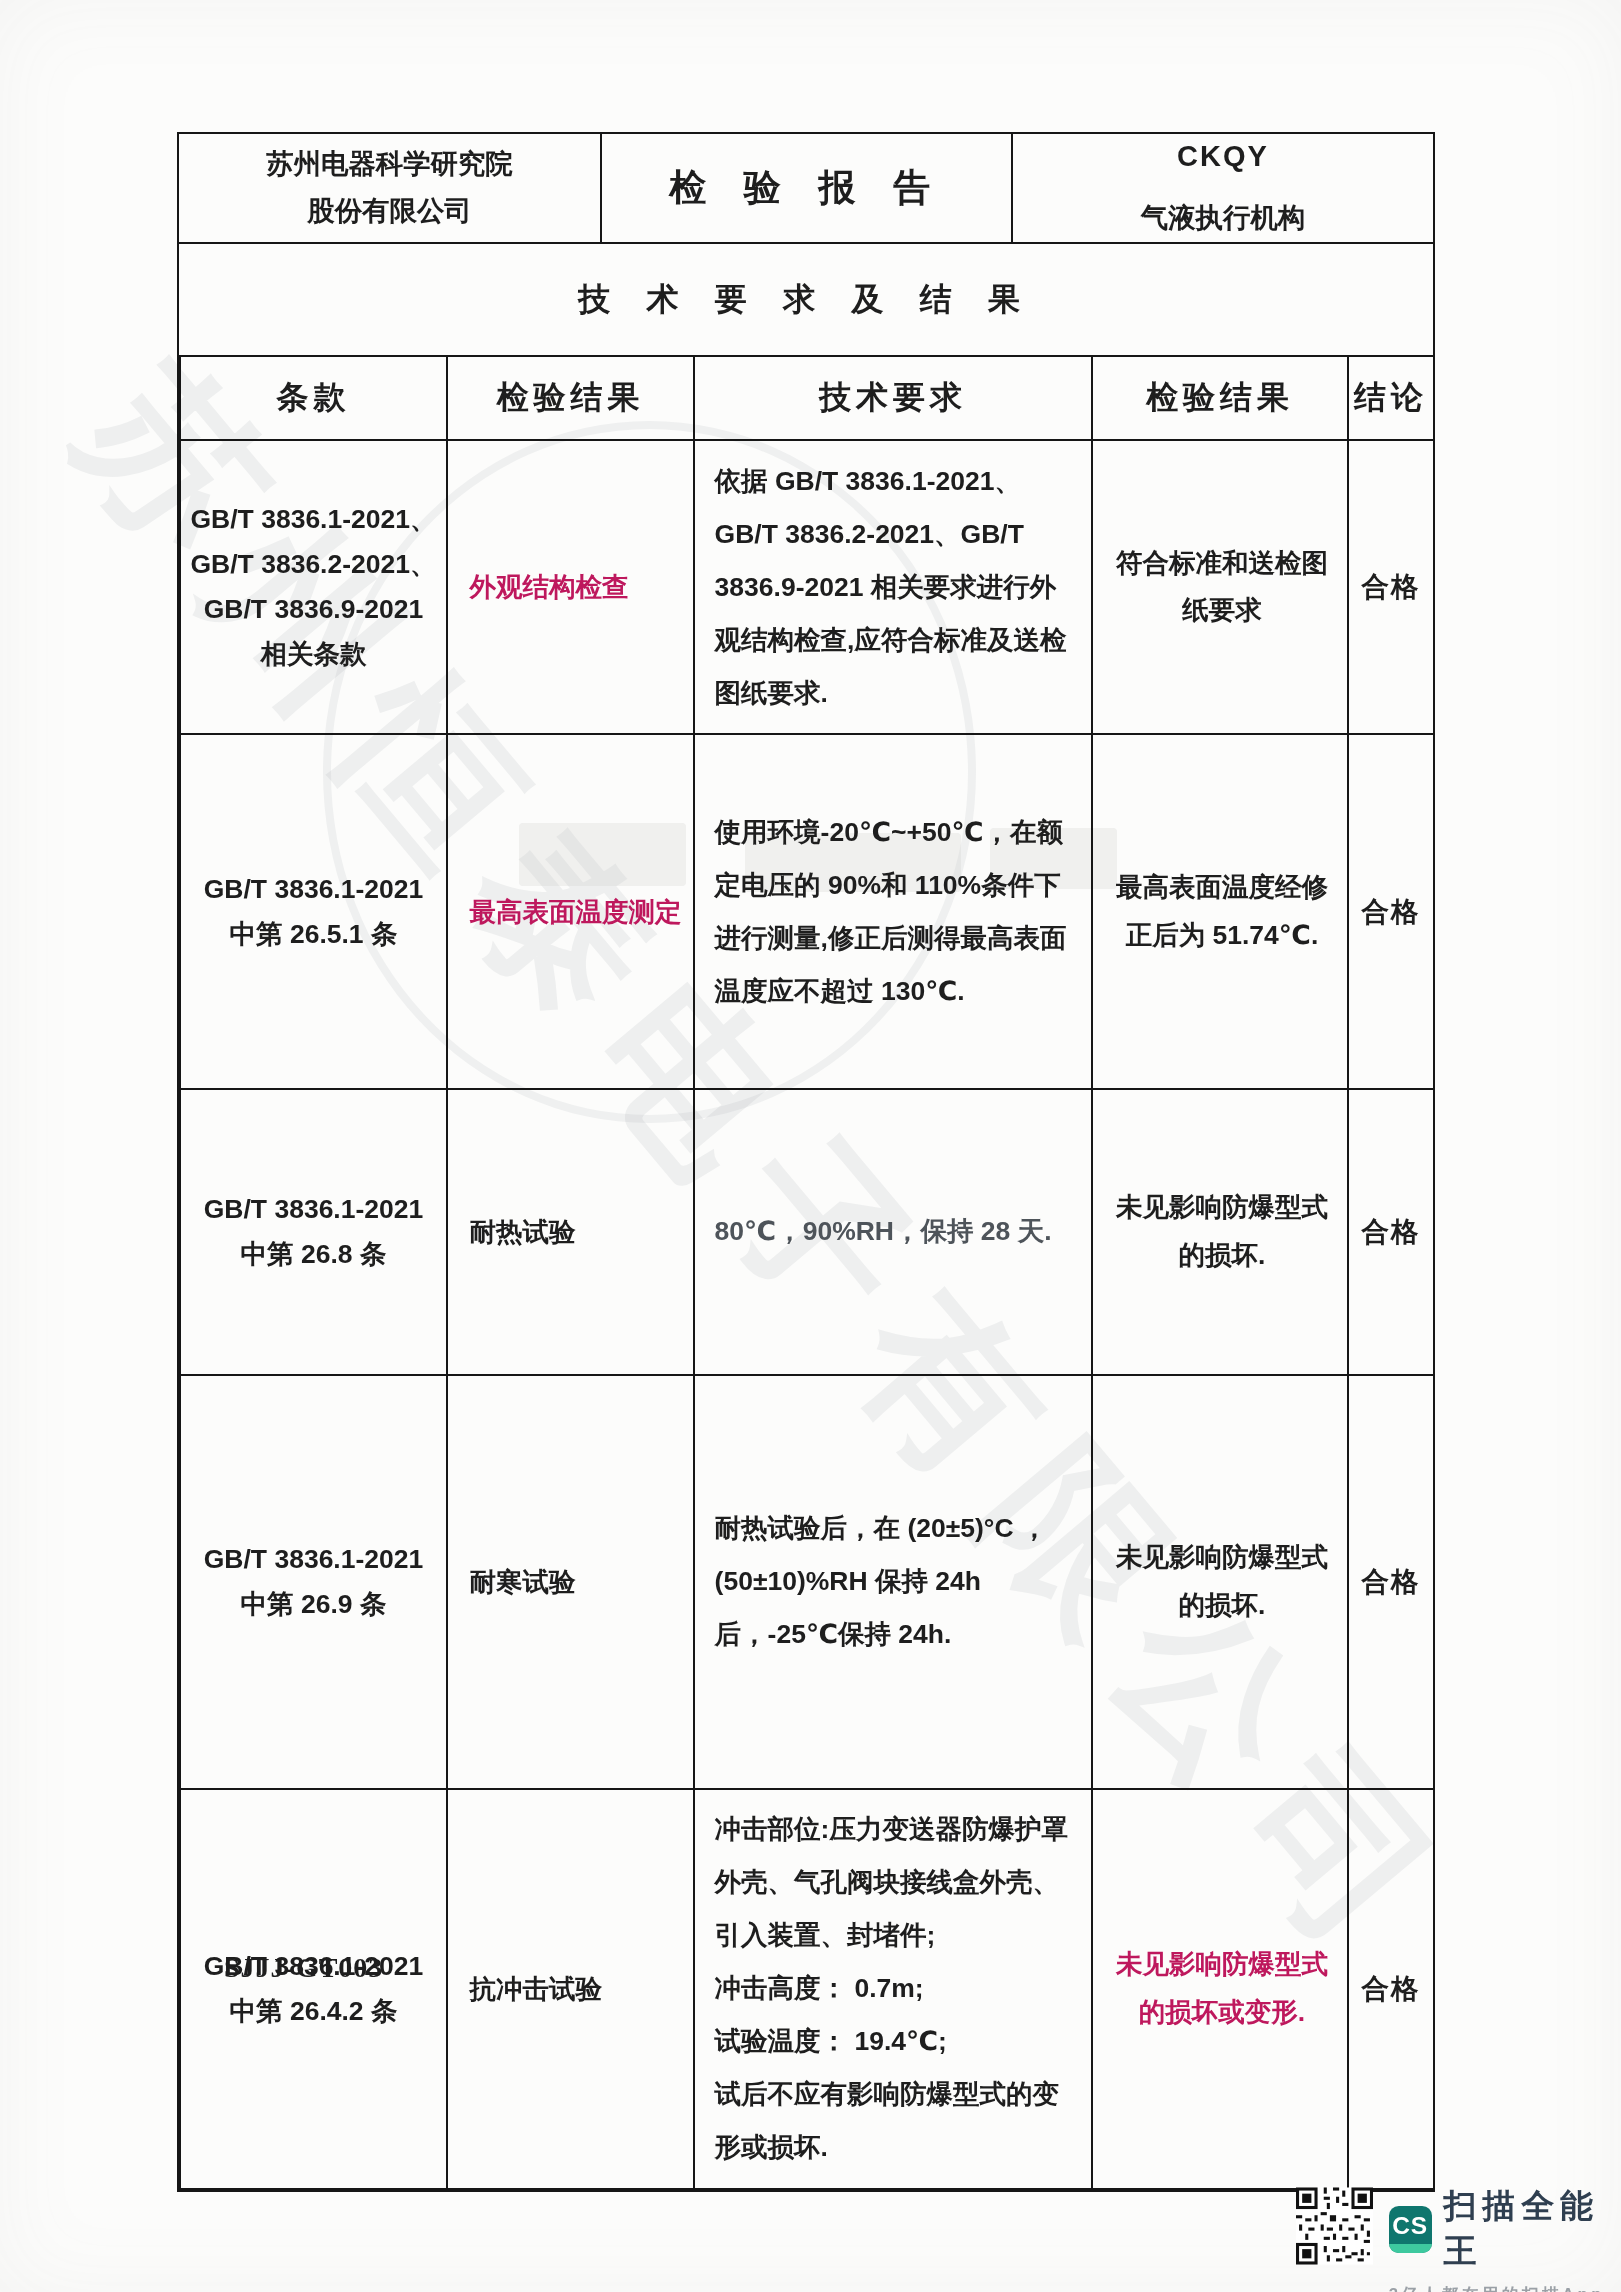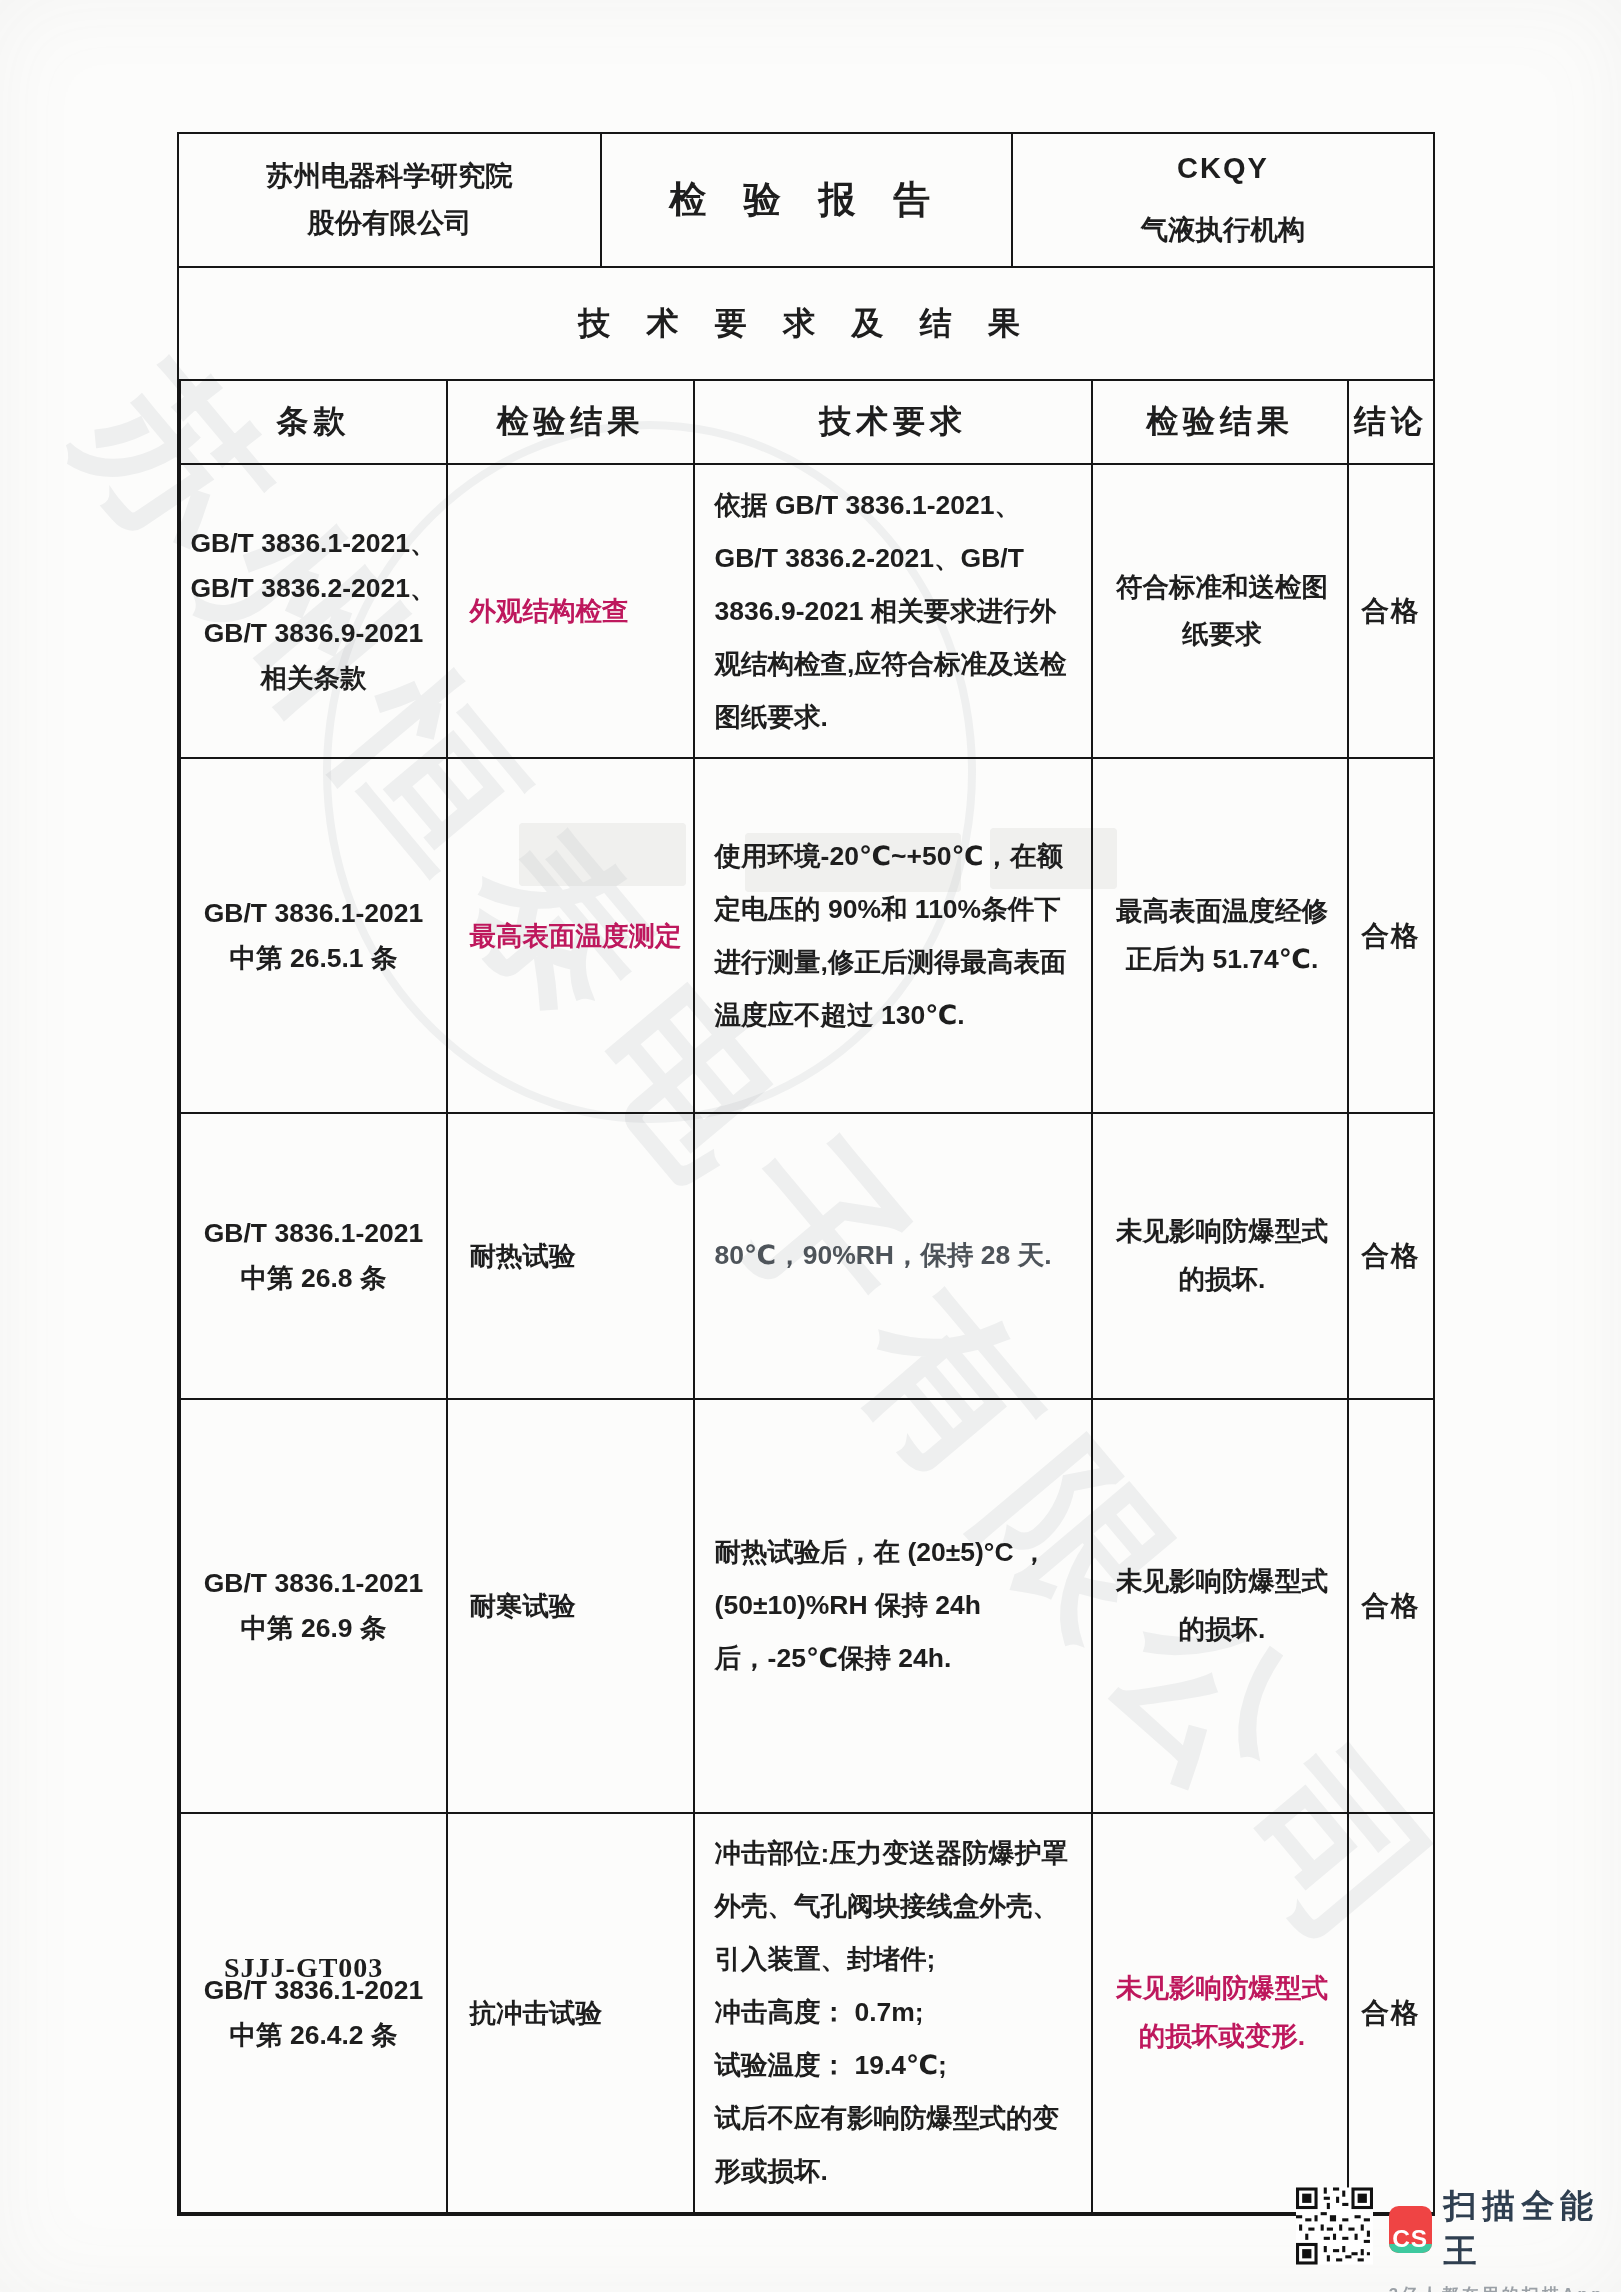--- a/index.html
+++ b/index.html
@@ -33,21 +33,21 @@
     position:absolute;left:179px;top:92px;width:1253px;
     display:flex;justify-content:space-between;align-items:flex-end;
     font-size:26.5px;font-weight:700;z-index:3;
   }
 
   
   .table-outer{
     position:absolute;left:177px;top:132px;width:1254px;
     border:2.9px solid #161616;z-index:2;background:transparent;
   }
-  .head-row{display:grid;grid-template-columns:423px 411px 1fr;height:132px;}
+  .head-row{display:grid;grid-template-columns:423px 411px 1fr;height:108px;}
   .head-cell{
     border-right:2px solid #161616;
     display:flex;flex-direction:column;align-items:center;justify-content:center;
     gap:9.8px;text-align:center;
   }
   .head-cell:last-child{border-right:none;}
   .org-line{font-size:27.4px;font-weight:700;line-height:1.35;}
   .report-title{font-size:37px;font-weight:700;letter-spacing:13.7px;}
   .model-line1{font-size:29px;font-weight:700;letter-spacing:2px;}
   .model-line2{font-size:27.4px;font-weight:700;margin-top:18px;}
@@ -278,21 +278,21 @@
         <rect x="21" y="20" width="1" height="2"></rect>
           <rect x="10" y="22" width="1" height="2"></rect>
           <rect x="13" y="23" width="2" height="1"></rect>
         <rect x="16" y="22" width="2" height="1"></rect>
           <rect x="20" y="23" width="2" height="1"></rect>
           <rect x="23" y="21" width="1" height="1"></rect>
       </g>
     </svg>
     <div class="brand-right">
       <div class="brand-top">
-        <div class="cs-logo" id="cs-logo" style="background: #ef4444; align-items: flex-end;">
+        <div class="cs-logo" id="cs-logo" style="background: #0f766e;">
           <span class="cs-txt">CS</span>
           <span class="cs-strip" id="cs-strip" style="background: rgb(62, 201, 159);"></span>
         </div>
         <span class="brand-name" id="brand-name" style="color: rgb(47, 63, 80);">扫描全能王</span>
       </div>
       <span class="brand-tagline">3亿人都在用的扫描App</span>
     </div>
   </div>
 
 </div>

